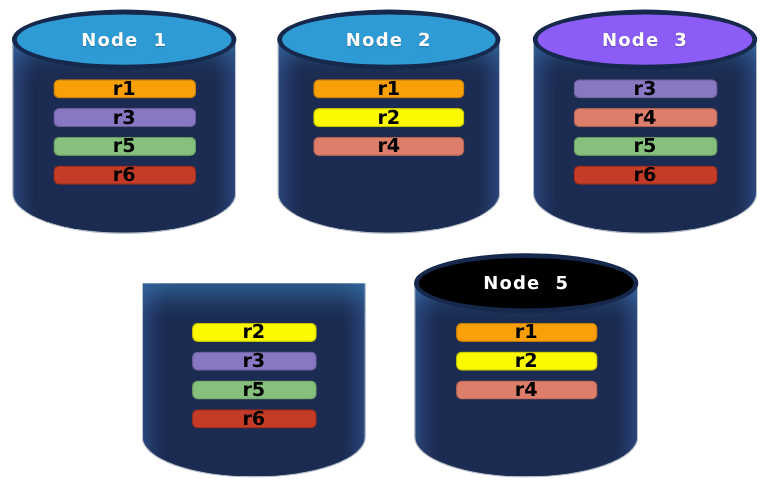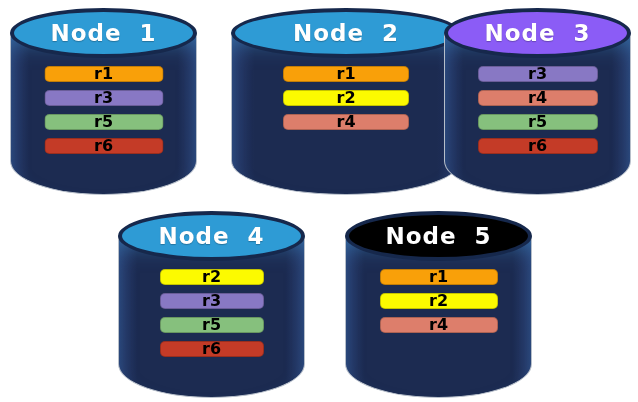--- a/index.html
+++ b/index.html
@@ -40,21 +40,21 @@
     border-radius: 50%;
     border: 4px solid #16284c;
     box-sizing: border-box;
     display: flex;
     align-items: center;
     justify-content: center;
   }
   .cyl-title {
     color: #ffffff;
     font-weight: bold;
-    font-size: 23px;
+    font-size: 15px;
     letter-spacing: 1px;
     white-space: pre;
     text-shadow: 0 1px 1px rgba(0,0,0,0.25);
   }
   .bars {
     position: absolute;
     top: 58px;
     left: 50%;
     transform: translateX(-50%);
     display: flex;
@@ -85,21 +85,21 @@
     <div class="cyl-top" style="background: rgb(46, 155, 213); border-color: rgb(22, 40, 76);">
       <span class="cyl-title" style="color: rgb(255, 255, 255);">Node  1</span>
     </div>
     <div class="bars">
         <div class="bar" style="background: rgb(249, 160, 9); color: rgb(0, 0, 0); width: 119px;">r1</div>
         <div class="bar" style="background: rgb(136, 120, 196); color: rgb(0, 0, 0); width: 119px;">r3</div>
         <div class="bar" style="background: rgb(134, 192, 125); color: rgb(0, 0, 0); width: 119px;">r5</div>
         <div class="bar" style="background: rgb(196, 59, 39); color: rgb(0, 0, 0); width: 119px;">r6</div>
       </div>
   </div>
-    <div class="cylinder" style="left: 231px; top: 8px; width: 186px; height: 187px; padding-left: 44px;">
+    <div class="cylinder" style="left: 231px; top: 8px; width: 186px; height: 187px;">
     <div class="cyl-body"></div>
     <div class="cyl-top" style="background: rgb(46, 155, 213); border-color: rgb(22, 40, 76);">
       <span class="cyl-title" style="color: rgb(255, 255, 255);">Node  2</span>
     </div>
     <div class="bars">
         <div class="bar" style="background: rgb(249, 160, 9); color: rgb(0, 0, 0); width: 126px;">r1</div>
         <div class="bar" style="background: rgb(252, 250, 0); color: rgb(0, 0, 0); width: 126px;">r2</div>
         <div class="bar" style="background: rgb(221, 126, 107); color: rgb(0, 0, 0); width: 126px;">r4</div>
       </div>
   </div>
@@ -110,23 +110,20 @@
     </div>
     <div class="bars">
         <div class="bar" style="background: rgb(136, 120, 196); color: rgb(0, 0, 0); width: 120px;">r3</div>
         <div class="bar" style="background: rgb(221, 126, 107); color: rgb(0, 0, 0); width: 120px;">r4</div>
         <div class="bar" style="background: rgb(134, 192, 125); color: rgb(0, 0, 0); width: 120px;">r5</div>
         <div class="bar" style="background: rgb(196, 59, 39); color: rgb(0, 0, 0); width: 120px;">r6</div>
       </div>
   </div>
     <div class="cylinder" style="left: 118px; top: 211px; width: 187px; height: 187px;">
     <div class="cyl-body"></div>
-    <div class="cyl-top" style="background: rgb(46, 155, 213); border-color: rgb(22, 40, 76);">
-      <span class="cyl-title" style="color: rgb(255, 255, 255);">Node  4</span>
-    </div>
     <div class="bars">
         <div class="bar" style="background: rgb(252, 250, 0); color: rgb(0, 0, 0); width: 104px;">r2</div>
         <div class="bar" style="background: rgb(136, 120, 196); color: rgb(0, 0, 0); width: 104px;">r3</div>
         <div class="bar" style="background: rgb(134, 192, 125); color: rgb(0, 0, 0); width: 104px;">r5</div>
         <div class="bar" style="background: rgb(196, 59, 39); color: rgb(0, 0, 0); width: 104px;">r6</div>
       </div>
   </div>
     <div class="cylinder" style="left: 345px; top: 211px; width: 187px; height: 187px;">
     <div class="cyl-body"></div>
     <div class="cyl-top" style="background: #000000; border-color: rgb(22, 40, 76);">

